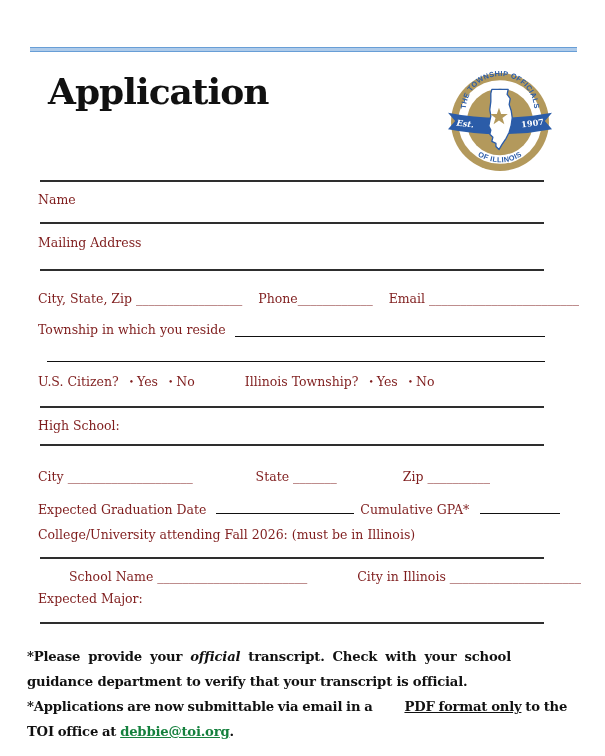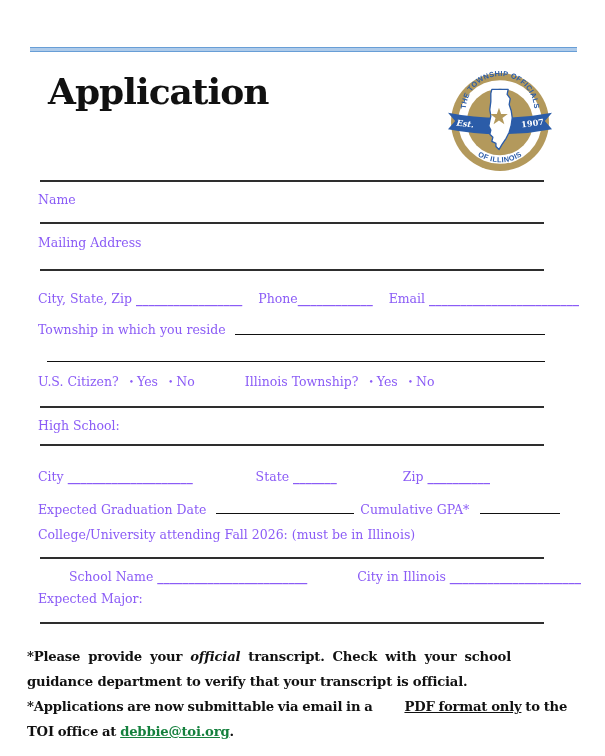--- a/index.html
+++ b/index.html
@@ -12,32 +12,32 @@
     background:#aecbea;border-top:1.3px solid #689ed6;border-bottom:1.3px solid #689ed6;
   }
   .doc-title{
     position:absolute;left:48px;top:70px;font-size:36px;font-weight:bold;
     letter-spacing:-1px;color:#111;
   }
   .logo{position:absolute;left:446px;top:71px;}
   .seal-arc{font-family:"Liberation Sans",sans-serif;font-weight:bold;font-size:7.2px;fill:#2b5ca8;letter-spacing:.35px;}
   .ribbon-text{font-family:"DejaVu Serif",serif;font-weight:bold;fill:#ffffff;}
   .rule{position:absolute;left:40px;width:504px;height:1.6px;background:#2e2e2e;}
-  .row{position:absolute;left:38px;font-size:12.5px;white-space:nowrap;color:#8b5cf6;}
-  .flexrow{display:flex;align-items:flex-start;}
+  .row{position:absolute;left:38px;font-size:12.5px;white-space:nowrap;color:#7f1d1d;}
+  .flexrow{display:flex;align-items:flex-end;}
   .fill-line{flex:1;border-bottom:1.3px solid #111;height:12px;margin-left:9px;}
   .sline{display:inline-block;border-bottom:1.3px solid #111;height:11px;vertical-align:baseline;}
   .w138{width:138px;margin:0 2px 0 6px;}
   .w80{width:80px;margin-left:7px;}
   .gap42{display:inline-block;width:42px;}
   .gap55{display:inline-block;width:55px;}
   .gap58{display:inline-block;width:58px;}
   .gap8{display:inline-block;width:8px;}
   .bullet{font-size:9px;vertical-align:1.5px;padding:0 3px 0 6px;}
-  .blank{letter-spacing:0;font-weight:bold;}
+  .blank{letter-spacing:0;}
   .footnote{position:absolute;left:27px;font-weight:bold;font-size:13.2px;line-height:25px;color:#111;letter-spacing:-0.2px;}
   .fn1{top:644px;width:484px;text-align:justify;}
   .fn2{top:694px;width:552px;word-spacing:-0.5px;}
   .fn-italic{font-style:italic;}
   .fn-underline{text-decoration:underline;margin-left:28px;}
   .email-link{color:#15803d;text-decoration:underline;font-weight:bold;cursor:pointer;}
 </style>
 </head>
 <body>
 

